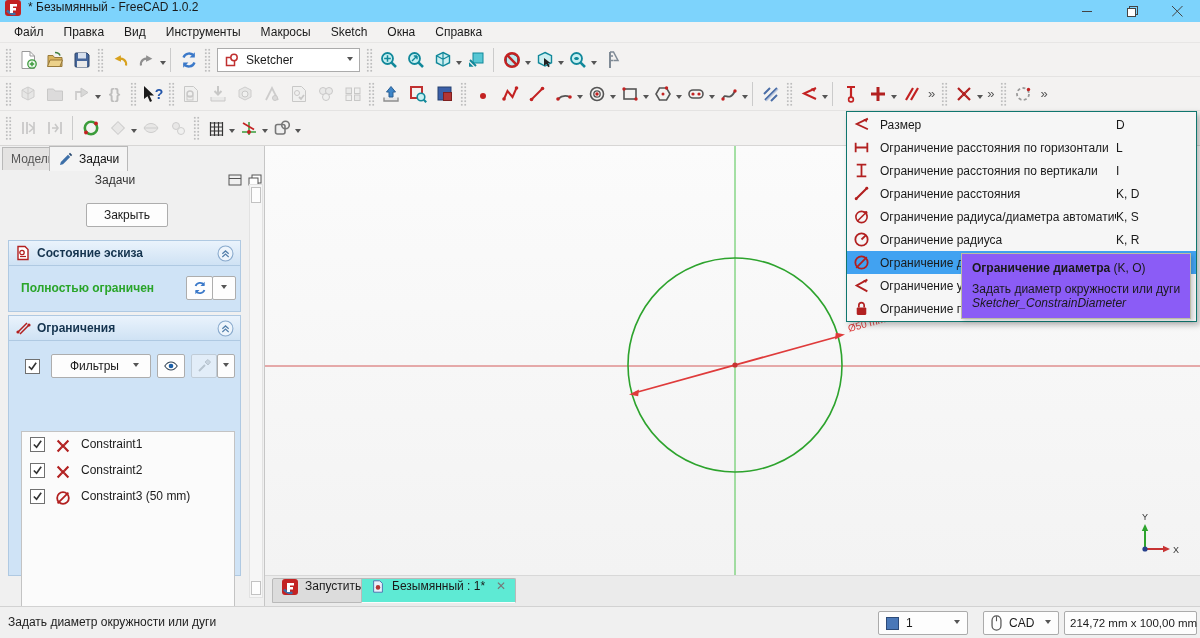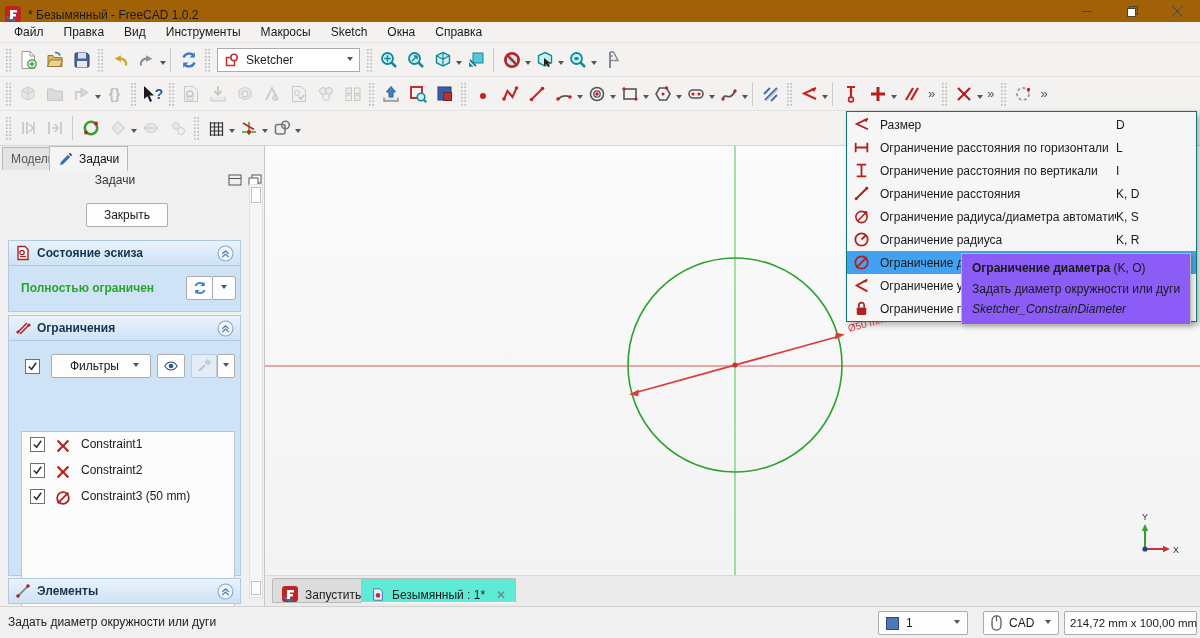--- a/index.html
+++ b/index.html
@@ -1,21 +1,21 @@
 <!DOCTYPE html>
 <html><head>
 <meta charset="utf-8">
 <style>
   *{box-sizing:border-box;margin:0;padding:0;font-family:"Liberation Sans","DejaVu Sans",sans-serif;-webkit-user-select:none;user-select:none}
   html,body{width:1200px;height:638px;background:#fff;overflow:hidden}
   .app{position:relative;width:1200px;height:638px;font-size:12px;color:#1a1a1a}
   .abs{position:absolute}
   .r{display:flex;align-items:center}
   
-  .titlebar{position:absolute;top:0;left:0;width:1200px;height:22px;background:#a16207;display:flex;align-items:flex-end;padding-left:5px;gap:7px}
+  .titlebar{position:absolute;top:0;left:0;width:1200px;height:22px;background:#7dd3fc;display:flex;align-items:flex-start;padding-left:5px;gap:7px}
   .winbtns{position:absolute;right:0;top:0;height:22px;display:flex}
   .winbtn{width:45px;height:22px;display:flex;align-items:center;justify-content:center;color:#444}
   
   .menubar{position:absolute;top:22px;left:0;width:1200px;height:21px;background:#f3f2f1;display:flex;align-items:center;padding-left:4px;border-bottom:1px solid #e7e6e5}
   .menubar span{padding:2px 10px;cursor:default}
   
   .tbrow{position:absolute;left:0;width:1200px;background:#f3f2f1;display:flex;align-items:center;padding:0 3px;border-bottom:1px solid #e4e3e2}
   .tb1{top:43px;height:34px}.tb2{top:77px;height:34px}.tb3{top:111px;height:35px;border-bottom:1px solid #d7d6d5}
   .tbtn{width:27px;height:27px;border-radius:3px;display:flex;align-items:center;justify-content:center;flex:0 0 auto}
   .i{width:20px;height:20px;display:block}
@@ -40,37 +40,37 @@
   .chev{position:absolute;right:6px;top:4px}
   .greentxt{color:#2aa52a;font-weight:bold}
   .minibtn{height:24px;background:#fdfdfd;border:1px solid #adadad;display:flex;align-items:center;justify-content:center;border-radius:2px}
   .cb{width:15px;height:15px;background:#fff;border:1px solid #707070;display:flex;align-items:center;justify-content:center;flex:0 0 auto}
   .listbox{position:absolute;left:12px;top:90px;width:214px;height:189px;background:#fbfbfb;border:1px solid #c3c3c3}
   .lrow{display:flex;gap:9px;padding:5px 8px;height:26px}
   
   .canvas{position:absolute;top:146px;left:265px;width:935px;height:429px;background:linear-gradient(#fbfbfb,#f3f3f3)}
   
   .doctabs{position:absolute;top:575px;left:265px;width:935px;height:31px;background:#ebebeb;border-top:1px solid #d8d8d8}
-  .dtab{position:absolute;top:2px;height:25px;display:flex;align-items:flex-end;gap:7px;padding:0 9px;border:1px solid #b9b9b9;border-radius:2px 2px 0 0}
+  .dtab{position:absolute;top:2px;height:25px;display:flex;align-items:flex-start;gap:7px;padding:0 9px;border:1px solid #b9b9b9;border-radius:2px 2px 0 0}
   .dtab .x{color:#777;font-size:12px;margin-left:4px}
   
   .statusbar{position:absolute;top:606px;left:0;width:1200px;height:32px;background:#f0f0f0;border-top:1px solid #d2d2d2}
   .sbmsg{position:absolute;left:8px;top:8px;color:#222}
   .sbcombo{position:absolute;top:4px;height:24px;background:#fdfdfd;border:1px solid #ababab;border-radius:2px;display:flex;align-items:center;gap:7px;padding:0 7px}
   
   .menu-popup{position:absolute;left:846px;top:111px;width:351px;background:#f6f6f6;border:1px solid #0f766e;box-shadow:3px 3px 6px rgba(0,0,0,.28);z-index:50;padding:1px 0}
   .mi{height:23px;display:flex;align-items:center;padding:0 4px 0 6px}
   .mi .ic{width:17px;height:17px;margin-right:10px;flex:0 0 auto}
   .mi .lbl{flex:1;white-space:nowrap;overflow:hidden}
   .mi .sc{width:76px;flex:0 0 auto;white-space:nowrap}
   .mi.hl{background:#41a2f1}
   
   .tooltip{position:absolute;left:961px;top:253px;background:#8b5cf6;border:1px solid #bcbca4;padding:7px 10px 8px 10px;z-index:60;white-space:nowrap;box-shadow:2px 2px 4px rgba(0,0,0,.18)}
   .tooltip .l2{margin-top:7px}
-  .tooltip .l3{margin-top:6px;font-style:italic}
+  .tooltip .l3{margin-top:0;font-style:italic}
 </style>
 </head>
 <body>
 
 <div class="app">
 
   <div class="titlebar">
     <svg class="i16" viewBox="0 0 16 16">
         <rect width="16" height="16" rx="3" fill="#c32222"></rect>
         <path d="M2 10.5c2.5 3 5.5 3.8 8.5 3.3" stroke="#3d6fa8" stroke-width="2.4" fill="none"></path>
@@ -637,32 +637,20 @@
             </div>
           <svg width="18" height="18" viewBox="0 0 20 20">
               <circle cx="10" cy="10" r="6.5" fill="none" stroke="#b22020" stroke-width="2"></circle>
               <path d="M4 16L16 4" stroke="#b22020" stroke-width="2"></path>
             </svg>
           <span>Constraint3 (50 mm)</span>
         </div>
       </div>
     </div>
 
-    <div class="sect-h" style="top:432px">
-      <svg class="i16" viewBox="0 0 16 16">
-          <path d="M3 13L13 3" stroke="#8a8a8a" stroke-width="1.8"></path>
-          <circle cx="3" cy="13" r="1.8" fill="#b22020"></circle>
-          <circle cx="13" cy="3" r="1.8" fill="#b22020"></circle>
-        </svg>
-      <span>Элементы</span>
-      <svg class="chev" width="17" height="17" viewBox="0 0 16 16">
-          <circle cx="8" cy="8" r="7" fill="#eef5fc" stroke="#88a9cc"></circle>
-          <path d="M5 8.2l3-2.6 3 2.6M5 11.2l3-2.6 3 2.6" fill="none" stroke="#5580ab" stroke-width="1.2"></path>
-        </svg>
-    </div>
   </div>
 
   <div class="canvas">
     <svg width="935" height="429" viewBox="0 0 935 429">
       <line x1="0" y1="220" x2="935" y2="220" stroke="#d35b5b" stroke-width="1"></line>
       <line x1="470" y1="0" x2="470" y2="429" stroke="#4ec44e" stroke-width="1"></line>
       <circle cx="470" cy="219" r="107" fill="none" stroke="#2da32d" stroke-width="1.6"></circle>
       <line x1="369" y1="247" x2="575" y2="190" stroke="#df3b3b" stroke-width="1.8"></line>
       <polygon points="364,248.5 374,243.5 373.2,250.2" fill="#df3b3b"></polygon>
       <polygon points="580,188.5 570,193.5 570.8,186.8" fill="#df3b3b"></polygon>

